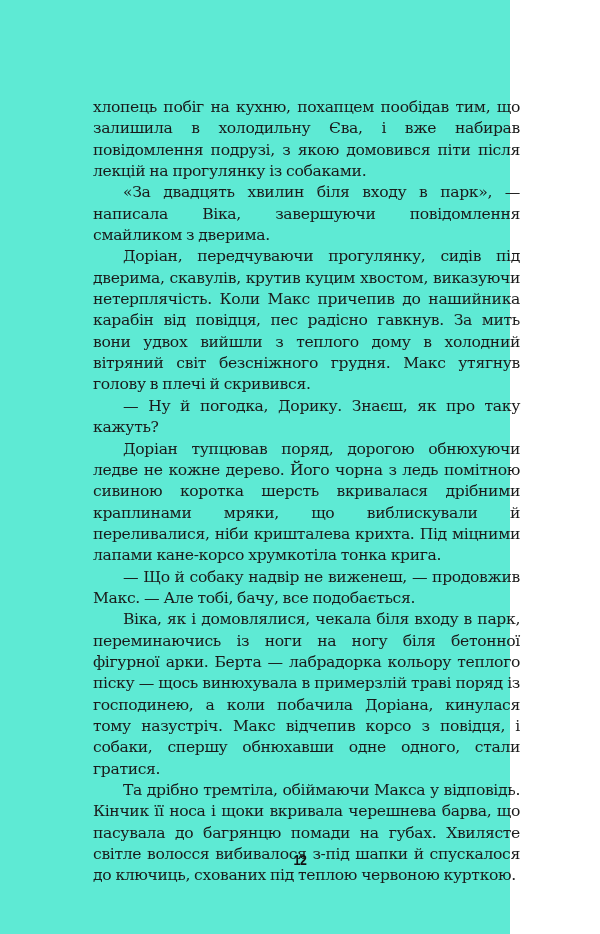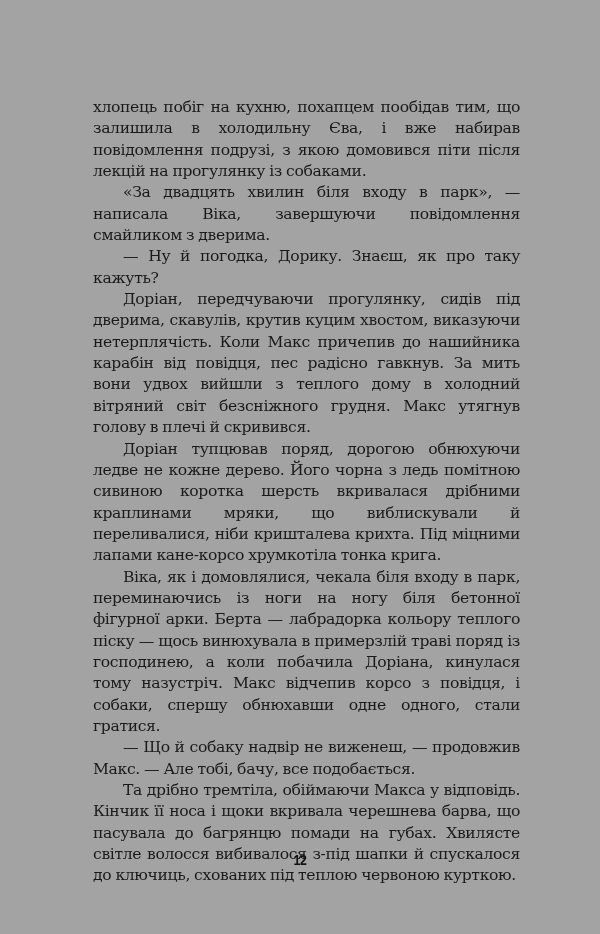--- a/index.html
+++ b/index.html
@@ -9,23 +9,23 @@
     }
     body {
       width: 600px;
       height: 934px;
       position: relative;
       overflow: hidden;
     }
     .page {
       position: absolute;
       left: 0; top: 0;
-      width: 600px;
+      width: 510px;
       height: 934px;
-      background: #a3a3a3;
+      background: #5eead4;
     }
     .text-block {
       position: absolute;
       left: 93px;
       top: 97px;
       width: 427px;
       font-family: "DejaVu Serif", "Liberation Serif", serif;
       font-size: 15.6px;
       line-height: 21.35px;
       color: #1a1a1a;
@@ -55,21 +55,21 @@
       transform: scaleX(0.82);
     }
   </style>
 </head>
 <body>
 
 <div class="page">
   <div class="text-block">
     <p class="para no-indent">хлопець побіг на кухню, похапцем пообідав тим, що залишила в холодильну Єва, і вже набирав повідомлення подрузі, з якою домовився піти після лекцій на прогулянку із собаками.</p>
     <p class="para">«За двадцять хвилин біля входу в парк», — написала Віка, завершуючи повідомлення смайликом з дверима.</p>
+    <p class="para">Доріан, передчуваючи прогулянку, сидів під дверима, скавулів, крутив куцим хвостом, виказуючи нетерплячість. Коли Макс причепив до нашийника карабін від повідця, пес радісно гавкнув. За мить вони удвох вийшли з теплого дому в холодний вітряний світ безсніжного грудня. Макс утягнув голову в плечі й скривився.</p>
     <p class="para">— Ну й погодка, Дорику. Знаєш, як про таку кажуть?</p>
-    <p class="para">Доріан, передчуваючи прогулянку, сидів під дверима, скавулів, крутив куцим хвостом, виказуючи нетерплячість. Коли Макс причепив до нашийника карабін від повідця, пес радісно гавкнув. За мить вони удвох вийшли з теплого дому в холодний вітряний світ безсніжного грудня. Макс утягнув голову в плечі й скривився.</p>
     <p class="para">Доріан тупцював поряд, дорогою обнюхуючи ледве не кожне дерево. Його чорна з ледь помітною сивиною коротка шерсть вкривалася дрібними краплинами мряки, що виблискували й переливалися, ніби кришталева крихта. Під міцними лапами кане-корсо хрумкотіла тонка крига.</p>
+    <p class="para">— Що й собаку надвір не виженеш, — продовжив Макс. — Але тобі, бачу, все подобається.</p>
     <p class="para">Віка, як і домовлялися, чекала біля входу в парк, переминаючись із ноги на ногу біля бетонної фігурної арки. Берта — лабрадорка кольору теплого піску — щось винюхувала в примерзлій траві поряд із господинею, а коли побачила Доріана, кинулася тому назустріч. Макс відчепив корсо з повідця, і собаки, спершу обнюхавши одне одного, стали гратися.</p>
-    <p class="para">— Що й собаку надвір не виженеш, — продовжив Макс. — Але тобі, бачу, все подобається.</p>
     <p class="para">Та дрібно тремтіла, обіймаючи Макса у відповідь. Кінчик її носа і щоки вкривала черешнева барва, що пасувала до багрянцю помади на губах. Хвилясте світле волосся вибивалося з-під шапки й спускалося до ключиць, схованих під теплою червоною курткою.</p>
   </div>
   <div class="page-number">12</div>
 </div>
 
 </body></html>

